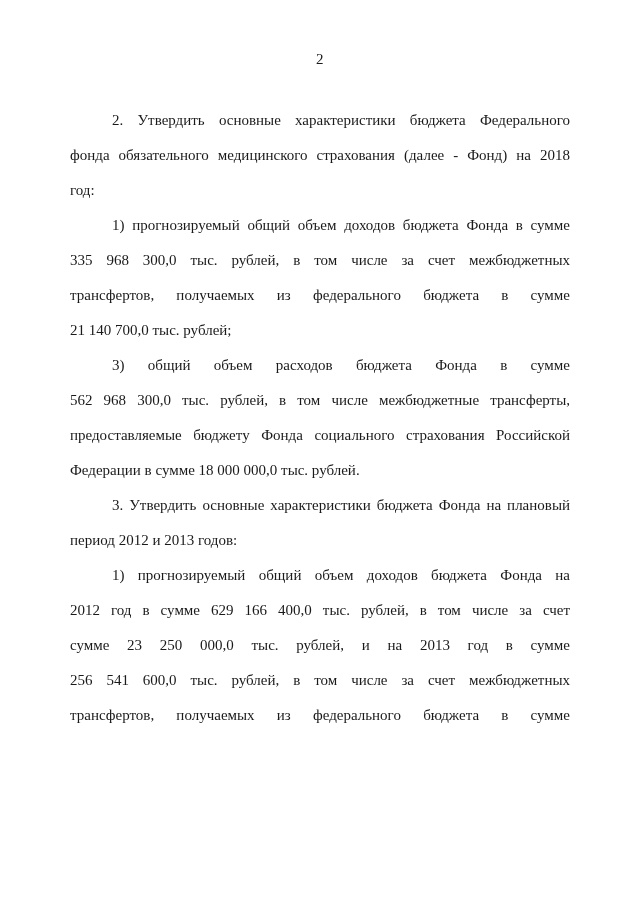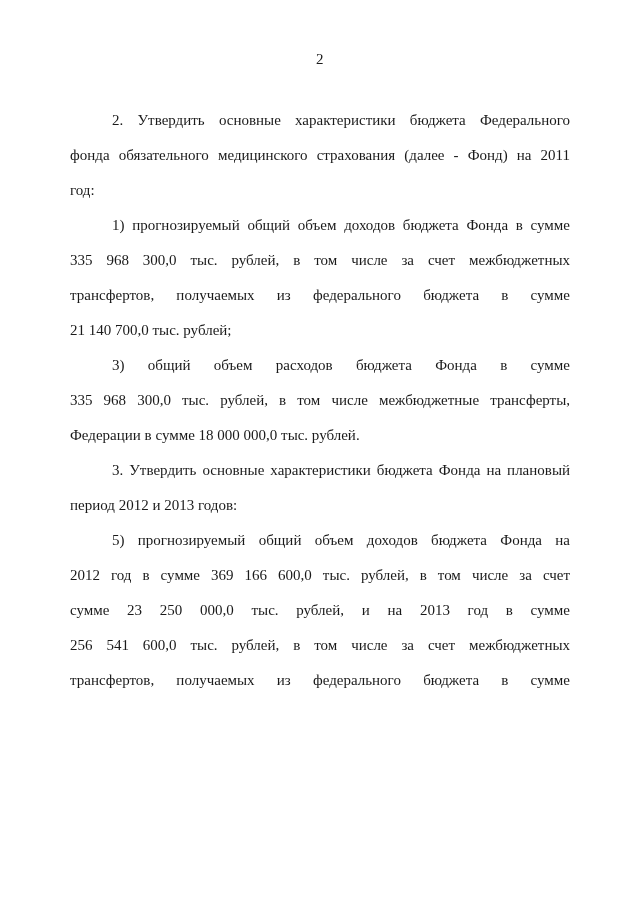--- a/index.html
+++ b/index.html
@@ -49,31 +49,32 @@
 </style>
 </head>
 <body>
 
 <div class="page">
 
   <div class="page-number">2</div>
 
   <div class="textblock">
     <div class="line just indent">2.  Утвердить  основные  характеристики  бюджета  Федерального</div>
-    <div class="line just">фонда обязательного медицинского страхования (далее - Фонд) на 2011</div>
+    <div class="line just">фонда обязательного медицинского страхования (далее - Фонд) на 2018</div>
     <div class="line">год:</div>
     <div class="line just indent">1) прогнозируемый общий объем доходов бюджета Фонда в сумме</div>
     <div class="line just">335 968 300,0 тыс. рублей, в том числе за счет межбюджетных</div>
     <div class="line just">трансфертов, получаемых из федерального бюджета в сумме</div>
     <div class="line">21 140 700,0 тыс. рублей;</div>
     <div class="line just indent">3) общий объем расходов бюджета Фонда в сумме</div>
-    <div class="line just">335 968 300,0 тыс. рублей, в том числе межбюджетные трансферты,</div>
+    <div class="line just">562 968 300,0 тыс. рублей, в том числе межбюджетные трансферты,</div>
+    <div class="line just">предоставляемые бюджету Фонда социального страхования Российской</div>
     <div class="line">Федерации в сумме 18 000 000,0 тыс. рублей.</div>
     <div class="line just indent">3. Утвердить основные характеристики бюджета Фонда на плановый</div>
     <div class="line">период 2012 и 2013 годов:</div>
-    <div class="line just indent">5) прогнозируемый общий объем доходов бюджета Фонда на</div>
-    <div class="line just">2012 год в сумме 369 166 600,0 тыс. рублей, в том числе за счет</div>
+    <div class="line just indent">1) прогнозируемый общий объем доходов бюджета Фонда на</div>
+    <div class="line just">2012 год в сумме 629 166 400,0 тыс. рублей, в том числе за счет</div>
     <div class="line just">сумме 23 250 000,0 тыс. рублей, и на 2013 год в сумме</div>
     <div class="line just">256 541 600,0 тыс. рублей, в том числе за счет межбюджетных</div>
     <div class="line just">трансфертов, получаемых из федерального бюджета в сумме</div>
   </div>
 
 </div>
 
 </body></html>

